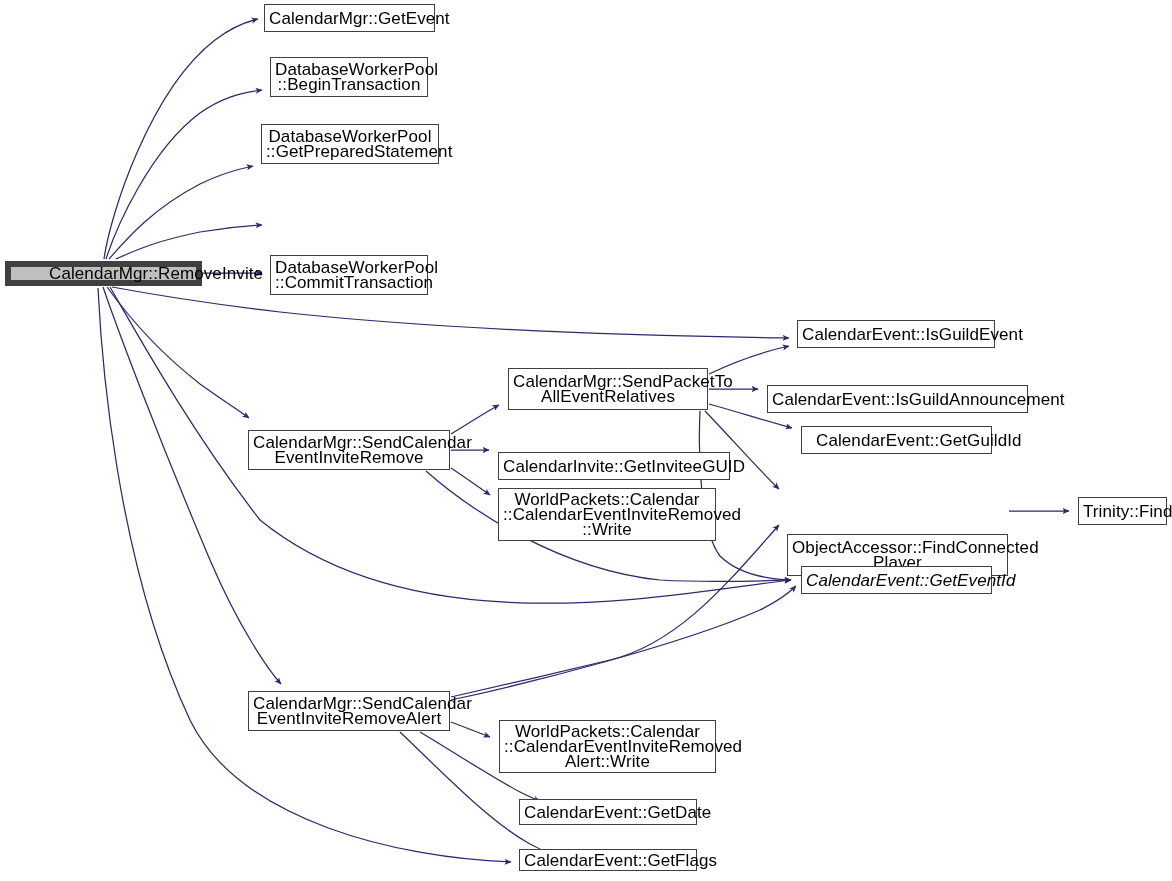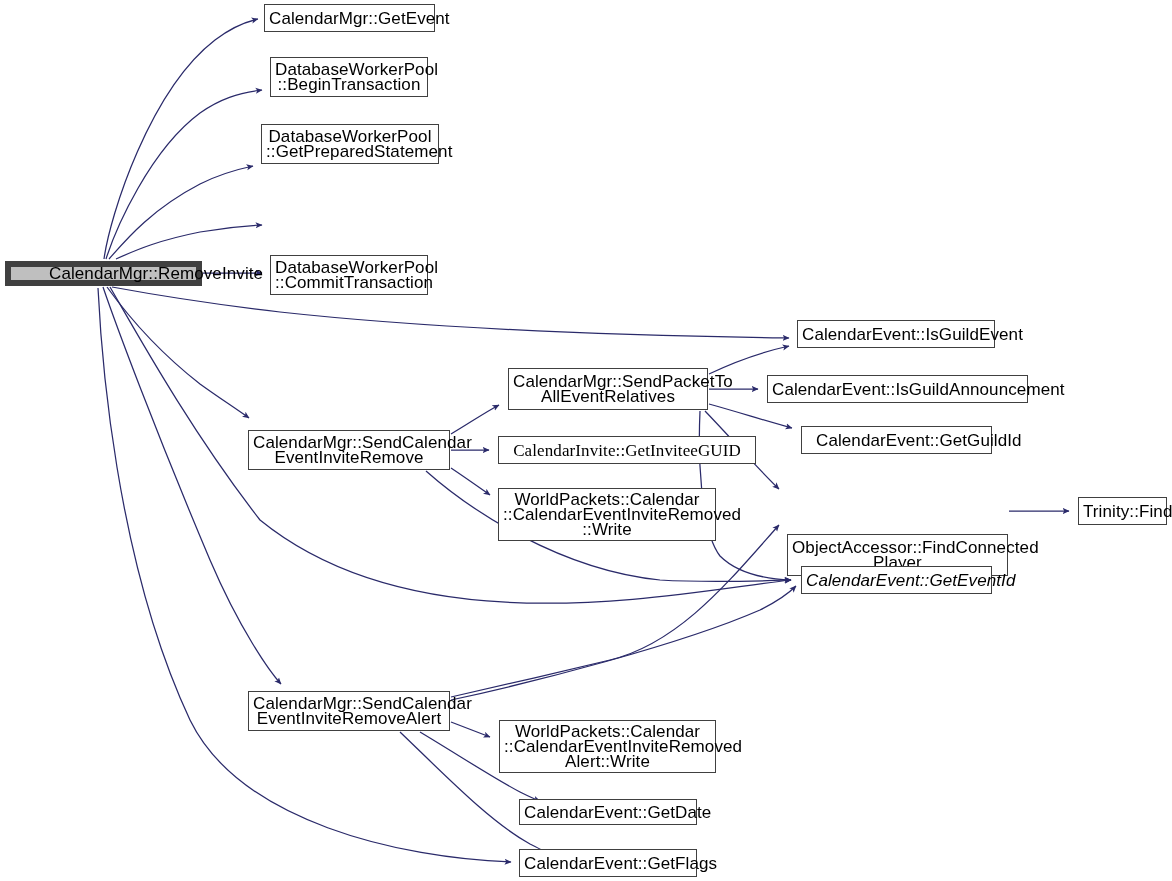--- a/index.html
+++ b/index.html
@@ -99,33 +99,33 @@
       <div class="node" style="left: 264px; top: 4px; width: 171px; height: 28px;"><span class="node-label">CalendarMgr::GetEvent</span></div>
       <div class="node" style="left: 270px; top: 57px; width: 158px; height: 40px;"><span class="node-label">DatabaseWorkerPool
 ::BeginTransaction</span></div>
       <div class="node" style="left: 261px; top: 124px; width: 178px; height: 40px;"><span class="node-label">DatabaseWorkerPool
 ::GetPreparedStatement</span></div>
       <div class="node" style="left: 270px; top: 255px; width: 158px; height: 40px;"><span class="node-label">DatabaseWorkerPool
 ::CommitTransaction</span></div>
       <div class="node" style="left: 797px; top: 320px; width: 198px; height: 28px;"><span class="node-label">CalendarEvent::IsGuildEvent</span></div>
       <div class="node" style="left: 508px; top: 368px; width: 200px; height: 42px;"><span class="node-label">CalendarMgr::SendPacketTo
 AllEventRelatives</span></div>
-      <div class="node" style="left: 767px; top: 375px; width: 261px; height: 28px;"><span class="node-label">CalendarEvent::IsGuildAnnouncement</span></div>
+      <div class="node" style="left: 767px; top: 385px; width: 261px; height: 28px;"><span class="node-label">CalendarEvent::IsGuildAnnouncement</span></div>
       <div class="node" style="left: 248px; top: 430px; width: 202px; height: 40px;"><span class="node-label">CalendarMgr::SendCalendar
 EventInviteRemove</span></div>
       <div class="node" style="left: 801px; top: 426px; width: 191px; height: 28px; padding-left: 10px;"><span class="node-label">CalendarEvent::GetGuildId</span></div>
-      <div class="node" style="left: 498px; top: 436px; width: 258px; height: 28px; font-family: Liberation Serif, serif;"><span class="node-label">CalendarInvite::GetInviteeGUID</span></div>
+      <div class="node" style="left: 498px; top: 452px; width: 232px; height: 28px;"><span class="node-label">CalendarInvite::GetInviteeGUID</span></div>
       <div class="node" style="left: 787px; top: 490px; width: 221px; height: 42px; margin-top: 44px;"><span class="node-label">ObjectAccessor::FindConnected
 Player</span></div>
       <div class="node" style="left: 1078px; top: 497px; width: 89px; height: 28px;"><span class="node-label">Trinity::Find</span></div>
       <div class="node" style="left: 498px; top: 488px; width: 218px; height: 53px;"><span class="node-label">WorldPackets::Calendar
 ::CalendarEventInviteRemoved
 ::Write</span></div>
       <div class="node" style="left: 801px; top: 566px; width: 191px; height: 28px; font-style: italic;"><span class="node-label">CalendarEvent::GetEventId</span></div>
       <div class="node" style="left: 248px; top: 691px; width: 202px; height: 40px;"><span class="node-label">CalendarMgr::SendCalendar
 EventInviteRemoveAlert</span></div>
       <div class="node" style="left: 499px; top: 720px; width: 217px; height: 53px;"><span class="node-label">WorldPackets::Calendar
 ::CalendarEventInviteRemoved
 Alert::Write</span></div>
       <div class="node" style="left: 519px; top: 799px; width: 178px; height: 26px;"><span class="node-label">CalendarEvent::GetDate</span></div>
-      <div class="node" style="left: 519px; top: 849px; width: 178px; height: 28px;"><span class="node-label">CalendarEvent::GetFlags</span></div>
+      <div class="node" style="left: 519px; top: 849px; width: 178px; height: 22px;"><span class="node-label">CalendarEvent::GetFlags</span></div>
     </div>
 </div>
 
 </body></html>

